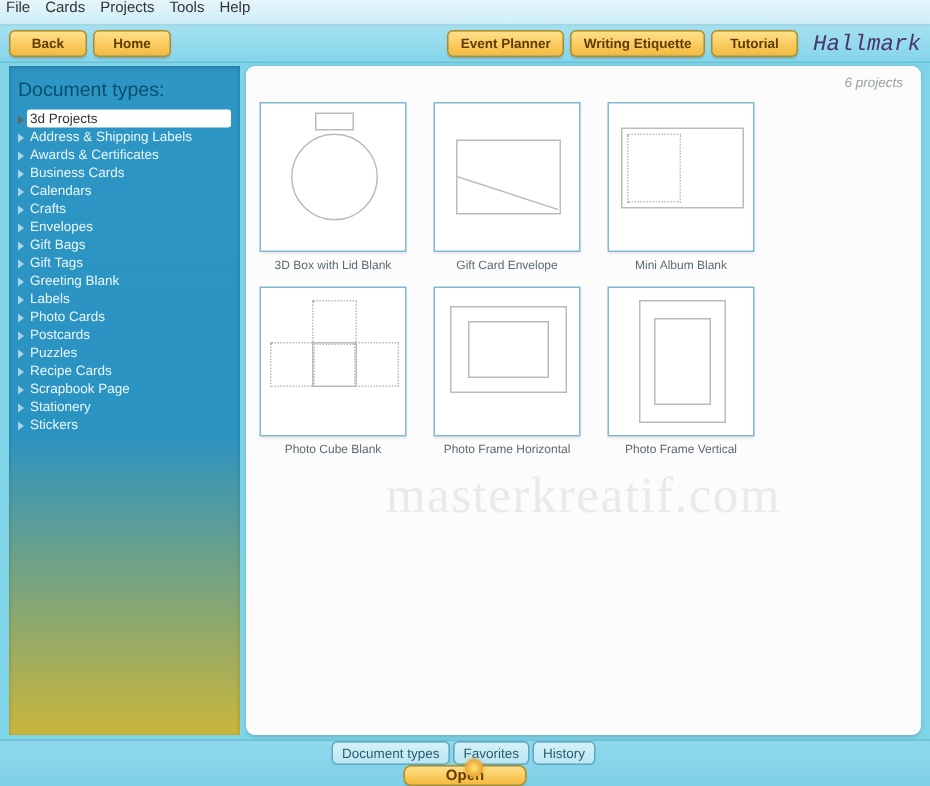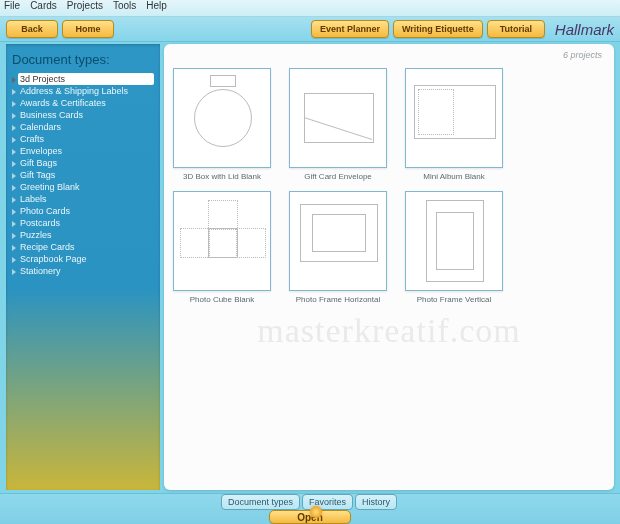--- a/index.html
+++ b/index.html
@@ -3,21 +3,21 @@
 <meta charset="utf-8">
 <style>
   html,body{margin:0;padding:0;font-family:Tahoma,Verdana,sans-serif;font-size:10px;background:#7fd4e8;}
   .app{width:620px;height:524px;position:relative;overflow:hidden;background:linear-gradient(#7fd4e8,#7fd4e8);}
   .menubar{height:16px;background:linear-gradient(#e4f6fb,#cdeef6);display:flex;align-items:flex-start;padding:0 4px;font-size:10px;color:#333;border-bottom:1px solid #a6d6e2;}
   .menubar span{margin-right:10px;cursor:default;}
   .toolbar{height:24px;background:linear-gradient(#a4e0f0,#86d5ea);display:flex;align-items:center;padding:0 6px;justify-content:space-between;border-bottom:1px solid #6bbfd6;}
   .tbtn{display:inline-flex;align-items:center;justify-content:center;height:16px;min-width:40px;padding:0 8px;margin-right:4px;border:1px solid #b58b1c;border-radius:4px;background:linear-gradient(#ffe08a,#f5b93e);color:#603b00;font-size:9px;font-weight:bold;box-shadow:0 1px 1px rgba(0,0,0,.15);}
   .tbtn.small{min-width:34px;}
   .tgroup{display:flex;align-items:center;}
-  .logo{font-family:Liberation Sans, sans-serif;color:#4a366a;font-size:15px;font-style:italic;margin-left:6px;}
+  .logo{font-family:Liberation Mono, monospace;color:#4a366a;font-size:15px;font-style:italic;margin-left:6px;}
   .body{position:absolute;top:40px;left:0;right:0;bottom:30px;display:flex;}
   .sidebar{width:142px;margin:4px 4px 4px 6px;border-radius:0;background:linear-gradient(#2d96c4 0%,#2b93c1 55%,#c9b63b 100%);padding:6px 6px 8px 6px;color:#fff;box-shadow:0 1px 3px rgba(0,0,0,.2) inset;}
   .sidehead{font-size:13px;color:#0a4e6c;margin:2px 0 6px 0;}
   .sideitem{font-size:9px;color:#e9f6fb;padding:1px 2px;margin:0 0 0 6px;position:relative;cursor:pointer;}
   .sideitem::before{content:"";position:absolute;left:-6px;top:4px;width:0;height:0;border-top:3px solid transparent;border-bottom:3px solid transparent;border-left:4px solid rgba(255,255,255,.6);}
   .sideitem.active{background:#fff;color:#333;border-radius:2px;}
   .sideitem.active::before{border-left-color:#666;}
   .content{flex:1;margin:4px 6px 4px 0;background:#fcfcfc;border-radius:6px;box-shadow:0 1px 3px rgba(0,0,0,.15);position:relative;overflow:hidden;}
   .counter{position:absolute;top:6px;right:12px;color:#9aa1a4;font-size:9px;font-style:italic;}
   .grid{position:absolute;top:24px;left:10px;right:10px;display:flex;flex-wrap:wrap;gap:10px 20px;}
@@ -76,20 +76,21 @@
           <div class="sideitem">Gift Bags</div>
           <div class="sideitem">Gift Tags</div>
           <div class="sideitem">Greeting Blank</div>
           <div class="sideitem">Labels</div>
           <div class="sideitem">Photo Cards</div>
           <div class="sideitem">Postcards</div>
           <div class="sideitem">Puzzles</div>
           <div class="sideitem">Recipe Cards</div>
           <div class="sideitem">Scrapbook Page</div>
           <div class="sideitem">Stationery</div>
+          <div class="sideitem">Stickers</div>
         </div>
   </div>
   <div class="content">
     <div class="counter">6  projects</div>
     <div class="grid" id="grid">
           <div class="tile">
             <div class="thumb">
               <div class="sh" style="left:20px;top:20px;width:56px;height:56px;border-radius:50%"></div>
               <div class="sh" style="left:36px;top:6px;width:24px;height:10px"></div>
             </div>

